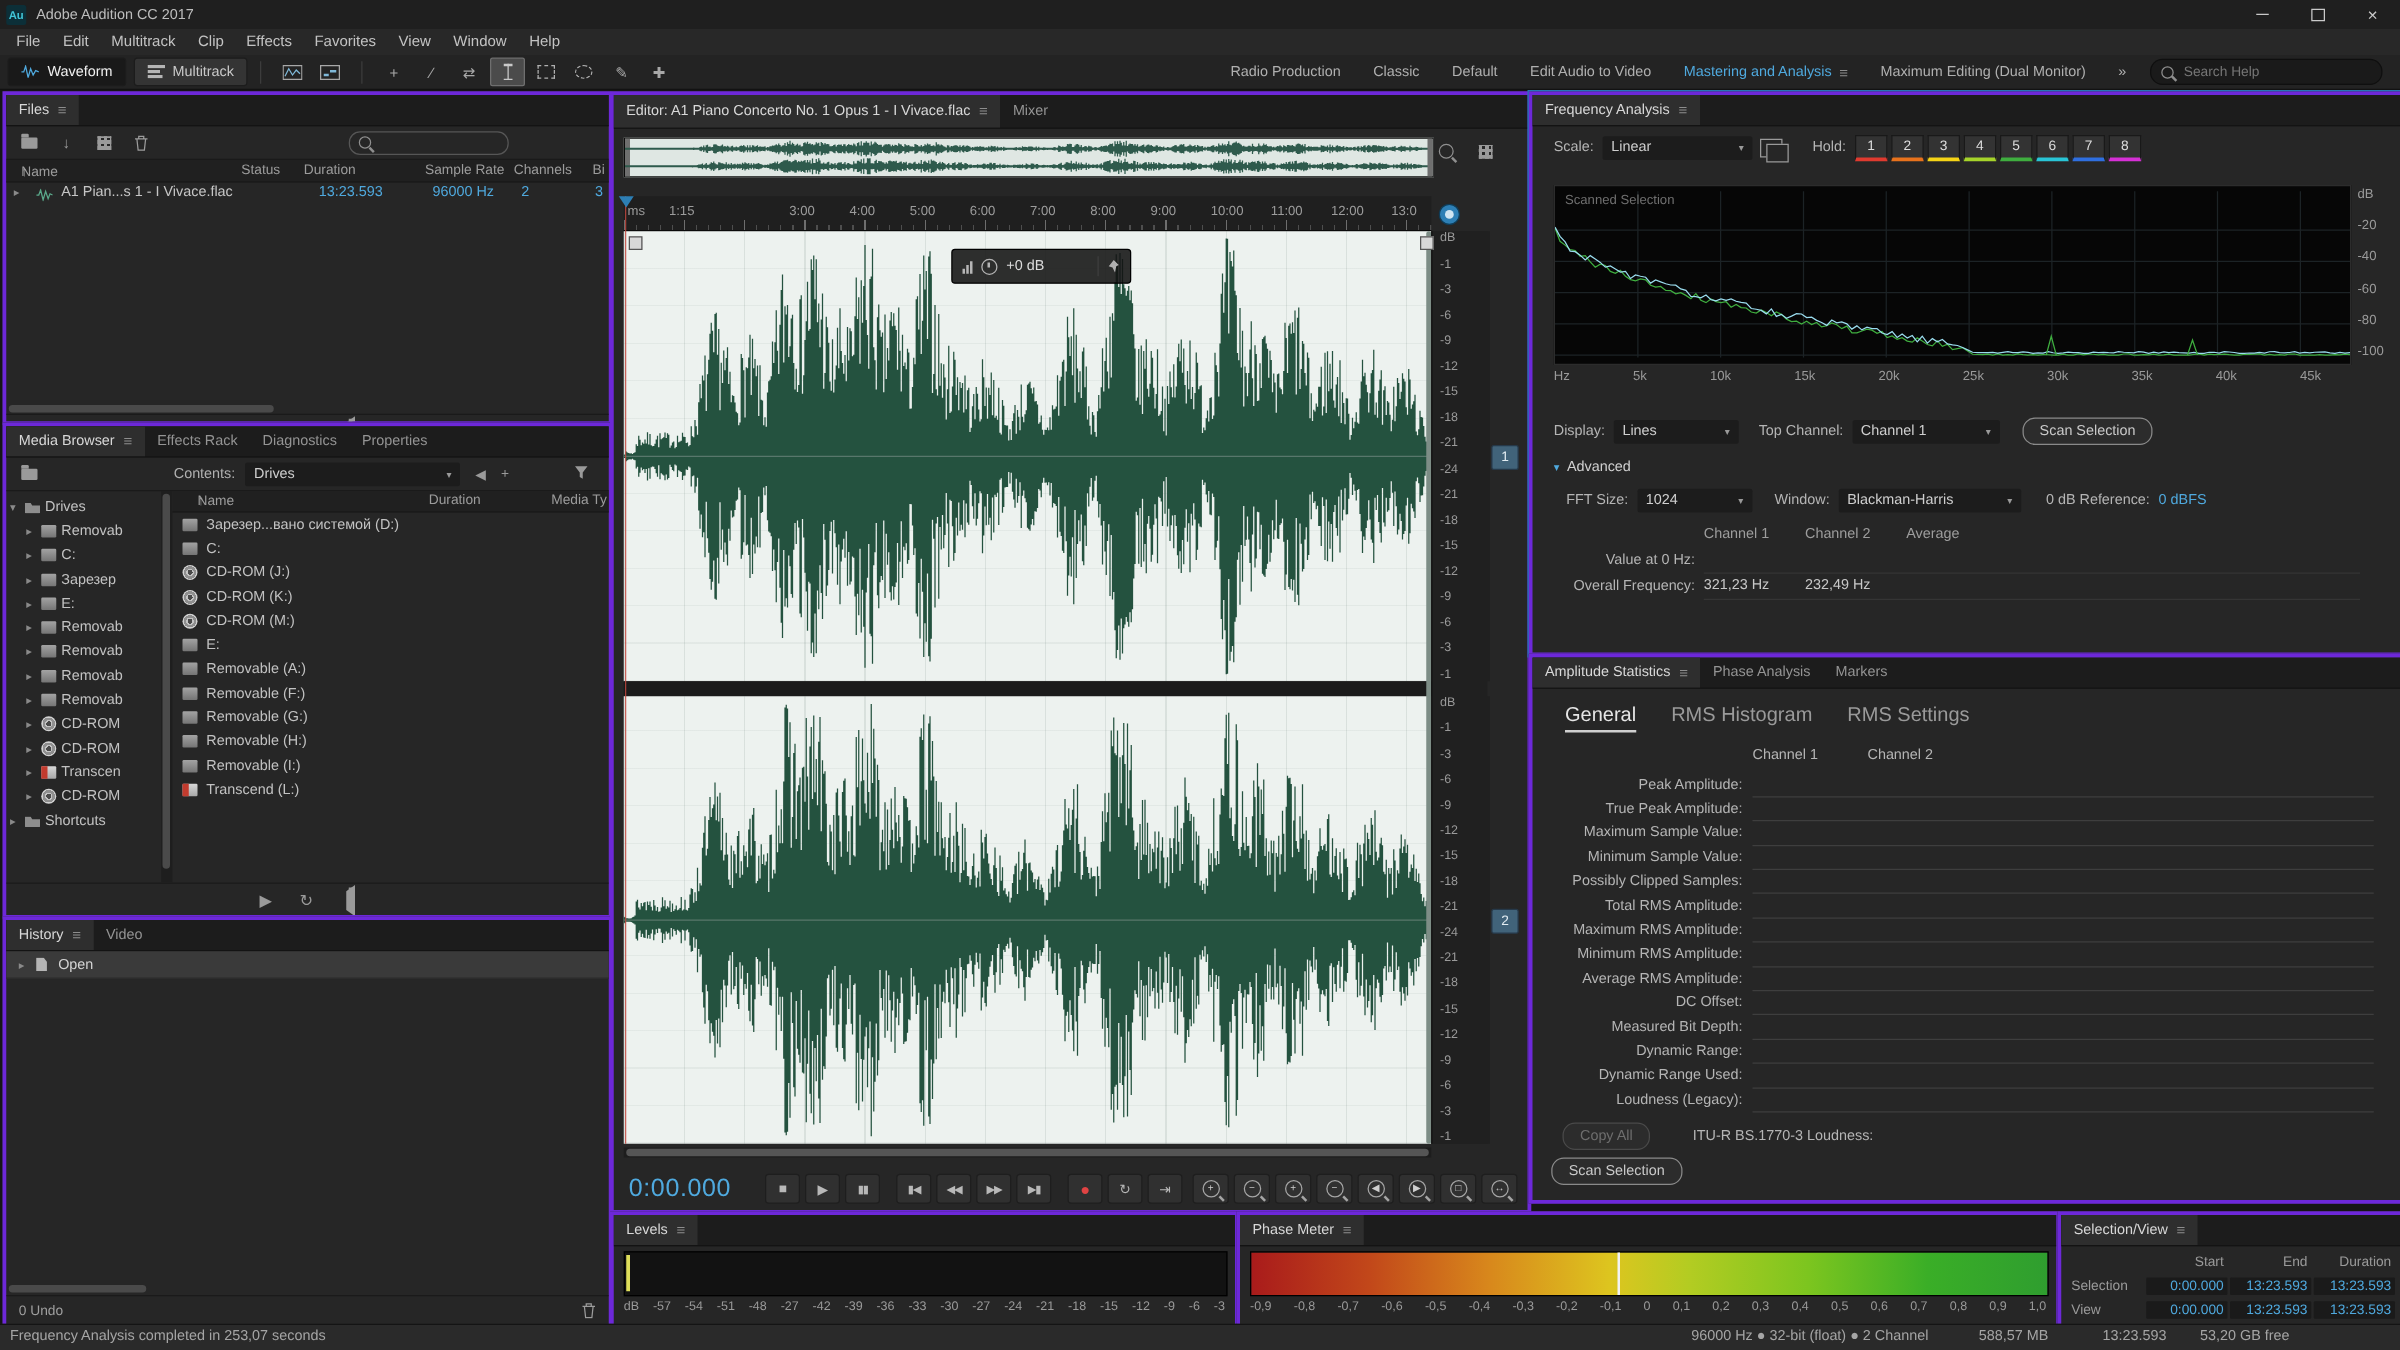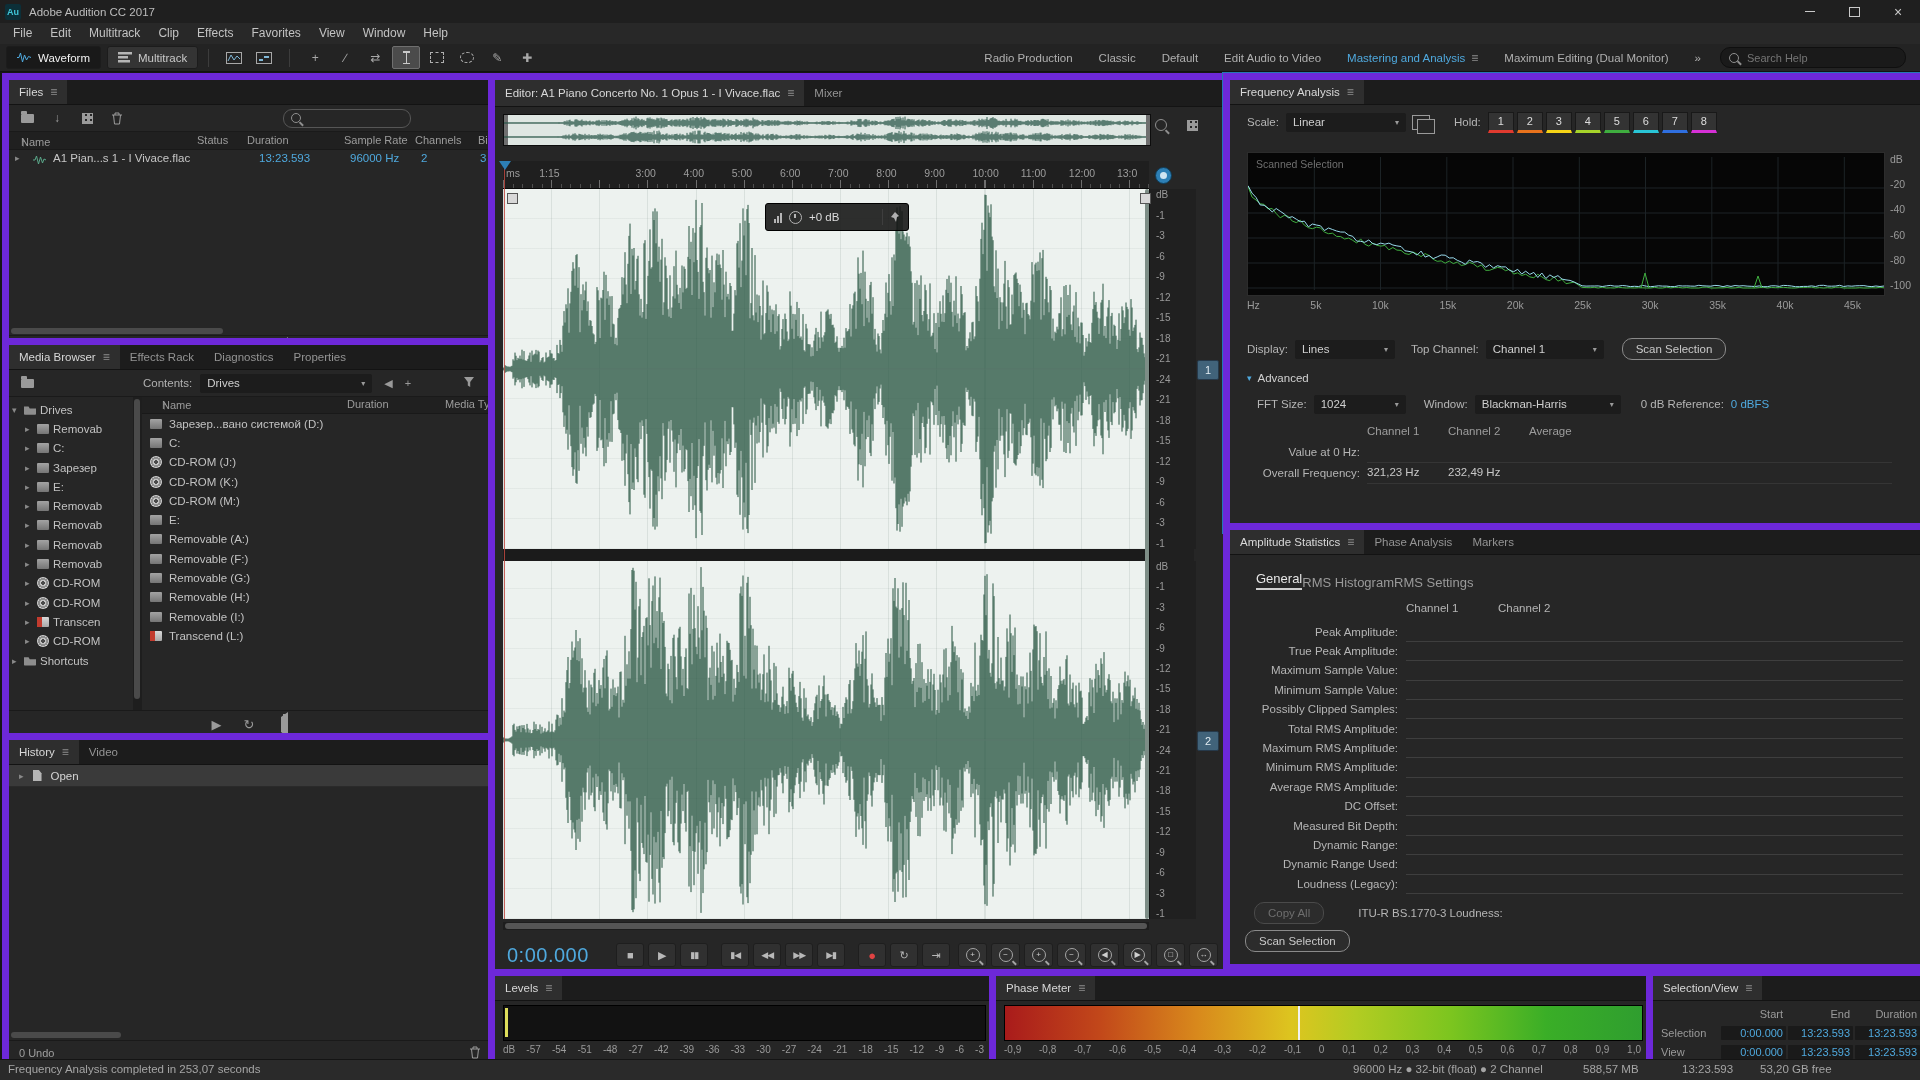--- a/index.html
+++ b/index.html
@@ -1,18 +1,18 @@
 <!DOCTYPE html>
 <html><head>
 <meta charset="utf-8">
 <style>
   html,body{margin:0;padding:0;background:#161616;overflow:hidden}
   body{width:1920px;height:1080px;font-family:"Liberation Sans",sans-serif;color:#b9b9b9}
   #app{position:absolute;inset:0;width:1920px;height:1080px;font-size:12px}
-  .panel{position:absolute;background:#262626;border:7px solid #6d28d9;overflow:hidden}
+  .panel{position:absolute;background:#262626;border:3px solid #6d28d9;overflow:hidden}
   .ptabs{display:flex;height:24px;background:#1c1c1c;border-bottom:1px solid #131313}
   .ptab{display:flex;align-items:center;padding:0 10px;font-size:11.5px;color:#949494;gap:7px;white-space:nowrap}
   .ptab.active{background:#2e2e2e;color:#d8d8d8}
   .burger{color:#8d8d8d;font-size:12px}
   
   #titlebar{position:absolute;left:0;top:0;width:1920px;height:23px;background:#1f1f1f;display:flex;align-items:center}
   .au-logo{width:16px;height:16px;margin:0 8px 0 5px;background:#0c2f38;color:#41c6d8;font-size:9px;font-weight:bold;display:flex;align-items:center;justify-content:center;border-radius:2px}
   .title-text{font-size:11.5px;color:#bdbdbd}
   .win-controls{margin-left:auto;display:flex;height:100%}
   .winbtn{width:44px;height:100%;display:flex;align-items:center;justify-content:center;color:#c9c9c9;font-size:14px}
@@ -169,21 +169,21 @@
   .adv-chev{color:#4fa9de;font-size:9px;margin-right:6px}
   .blue-v{color:#4fa9de}
   .ft-head,.ft-row{position:absolute;left:0;width:680px;height:21px;display:flex;align-items:center;font-size:11.5px}
   .ft-label{width:130px;text-align:right;padding-right:7px;color:#b5b5b5}
   .ft-vals{display:flex;flex:1;height:100%;align-items:center;border-bottom:1px solid #353535;margin-right:18px}
   .ft-head .ft-vals{border-bottom:none}
   .ft-c{width:81px;color:#c8c8c8;white-space:nowrap}
   .ft-head .ft-c{color:#9d9d9d}
   
   #amp-panel{left:1223px;top:523px;width:695px;height:434px}
-  .sub-tabs{position:absolute;left:26px;top:38px;display:flex;font-size:13px;color:#9a9a9a;height:22px;align-items:flex-end}
+  .sub-tabs{position:absolute;left:26px;top:38px;display:flex;gap:28px;font-size:16px;color:#9a9a9a;height:22px;align-items:flex-start}
   .sub-tab.active{color:#e6e6e6;border-bottom:2px solid #cfcfcf;padding-bottom:2px}
   .as-colheads{position:absolute;left:0;top:72px;width:100%;font-size:11.5px;color:#b5b5b5}
   .as-colheads span{position:absolute}
   .stat-rows{position:absolute;left:0;top:92px;width:100%}
   .stat-row{display:flex;height:19.4px;align-items:center}
   .stat-label{width:168px;text-align:right;padding-right:8px;color:#b5b5b5;font-size:11.5px;white-space:nowrap}
   .stat-field{flex:1;height:100%;border-bottom:1px solid #3e3e3e;margin-right:22px}
   .amp-footer1{position:absolute;left:24px;top:372px;display:flex;align-items:center;gap:34px;font-size:11.5px;color:#b5b5b5}
   .amp-footer2{position:absolute;left:15px;top:400px}
   

